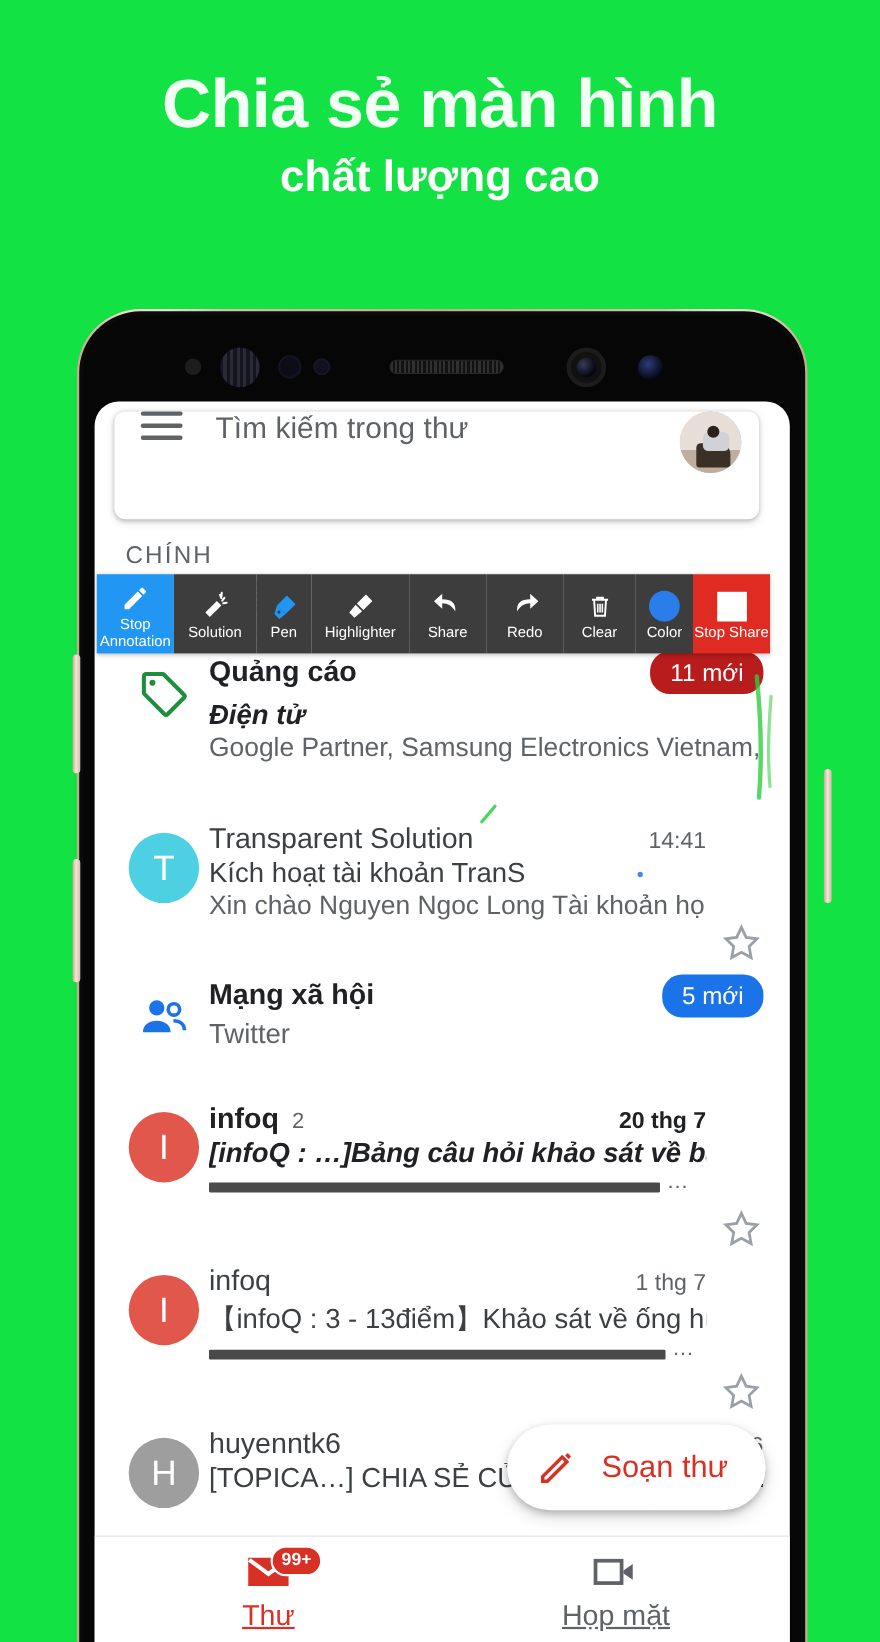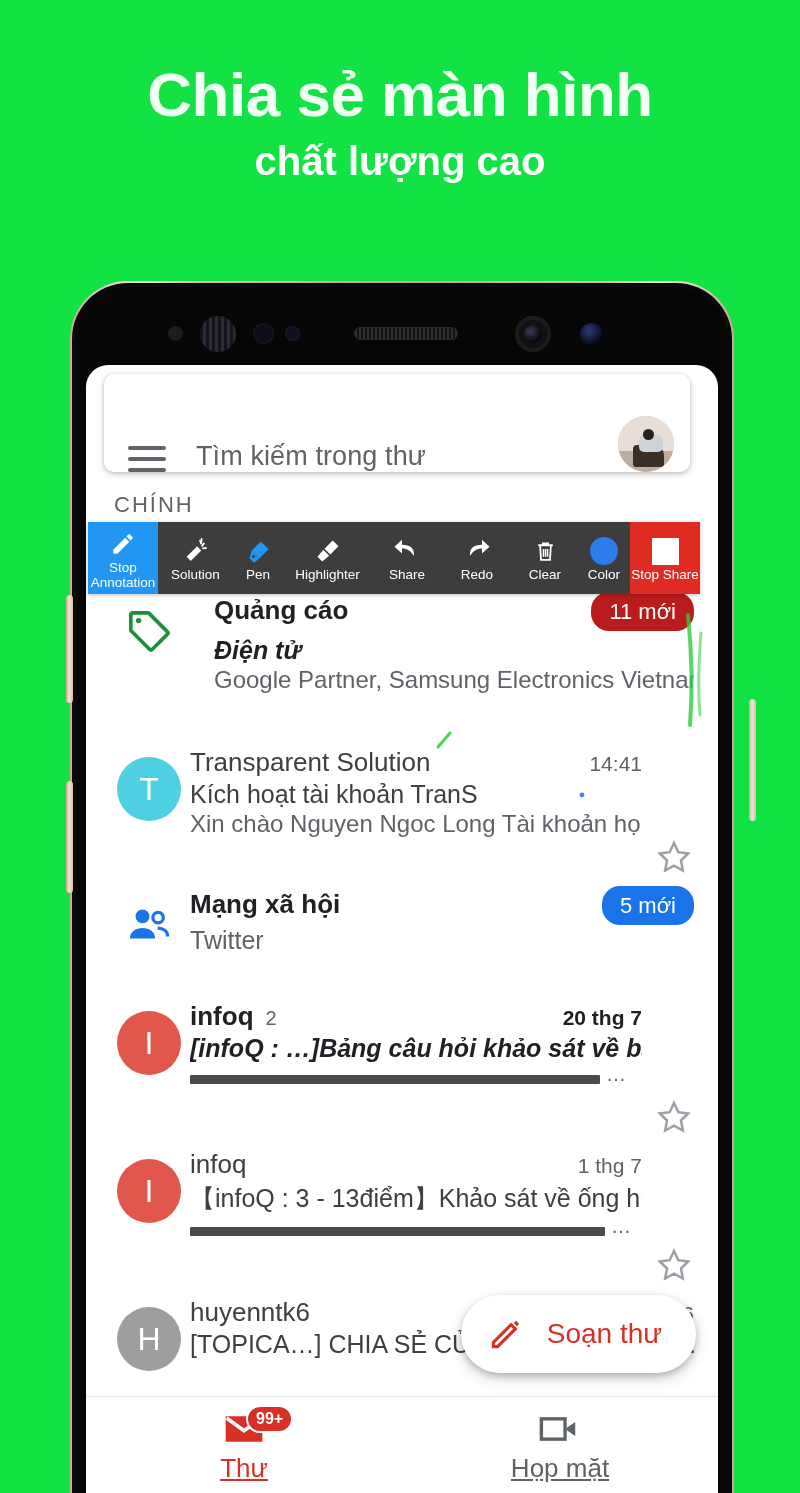--- a/index.html
+++ b/index.html
@@ -90,21 +90,21 @@
   }
   .sb-l1 { left: 66px; top: 595px;  height: 108px; }
   .sb-l2 { left: 66px; top: 781px;  height: 112px; }
   .sb-r1 { left: 749px; top: 699px; height: 122px; }
 
   
   .search-bar {
     position: absolute; left: 18px; top: 9px; right: 28px; height: 98px;
     background: #fff; border-radius: 10px;
     box-shadow: 0 1px 4px rgba(0,0,0,.22), 0 3px 9px rgba(0,0,0,.10);
-    display: flex; align-items: flex-end; padding: 0 16px 0 24px;
+    display: flex; align-items: flex-start; padding: 0 16px 0 24px;
   }
   .hamburger { width: 38px; display: flex; flex-direction: column; gap: 7px; cursor: pointer; }
   .hamburger span { display: block; height: 4px; background: #5f6368; border-radius: 2px; }
   .search-placeholder {
     flex: 1; margin-left: 30px; font-size: 27px; color: #5f6368; letter-spacing: .1px;
   }
   .avatar {
     width: 56px; height: 56px; border-radius: 50%; overflow: hidden; flex: 0 0 56px;
     background: #cdc3ba; position: relative;
   }
@@ -343,21 +343,21 @@
       <div class="tool danger w-share">
         <div class="t-icon">
           <div style="width:27px;height:27px;background:#fff;"></div>
         </div>
         <div class="t-label">Stop Share</div>
       </div>
     </div>
 
     <div class="list">
 
-      <div class="row" style="height:152px;gap:24px;">
+      <div class="row" style="height:152px;">
         <div class="row-icon">
           <svg width="52" height="52" viewBox="0 0 24 24">
             <path fill="none" stroke="#1e8e3e" stroke-width="1.7" d="M11.4 3.6H4.5a.9.9 0 0 0-.9.9v6.9c0 .24.1.47.26.64l8.4 8.4a.9.9 0 0 0 1.27 0l6.9-6.9a.9.9 0 0 0 0-1.27l-8.4-8.4a.9.9 0 0 0-.63-.27z"></path>
             <circle cx="7.2" cy="7.2" r="1.25" fill="#1e8e3e"></circle>
           </svg>
         </div>
         <div class="row-body">
           <div class="row-line1">
             <div class="row-sender unread">Quảng cáo</div>
             <div class="row-meta" style="padding:0;">

